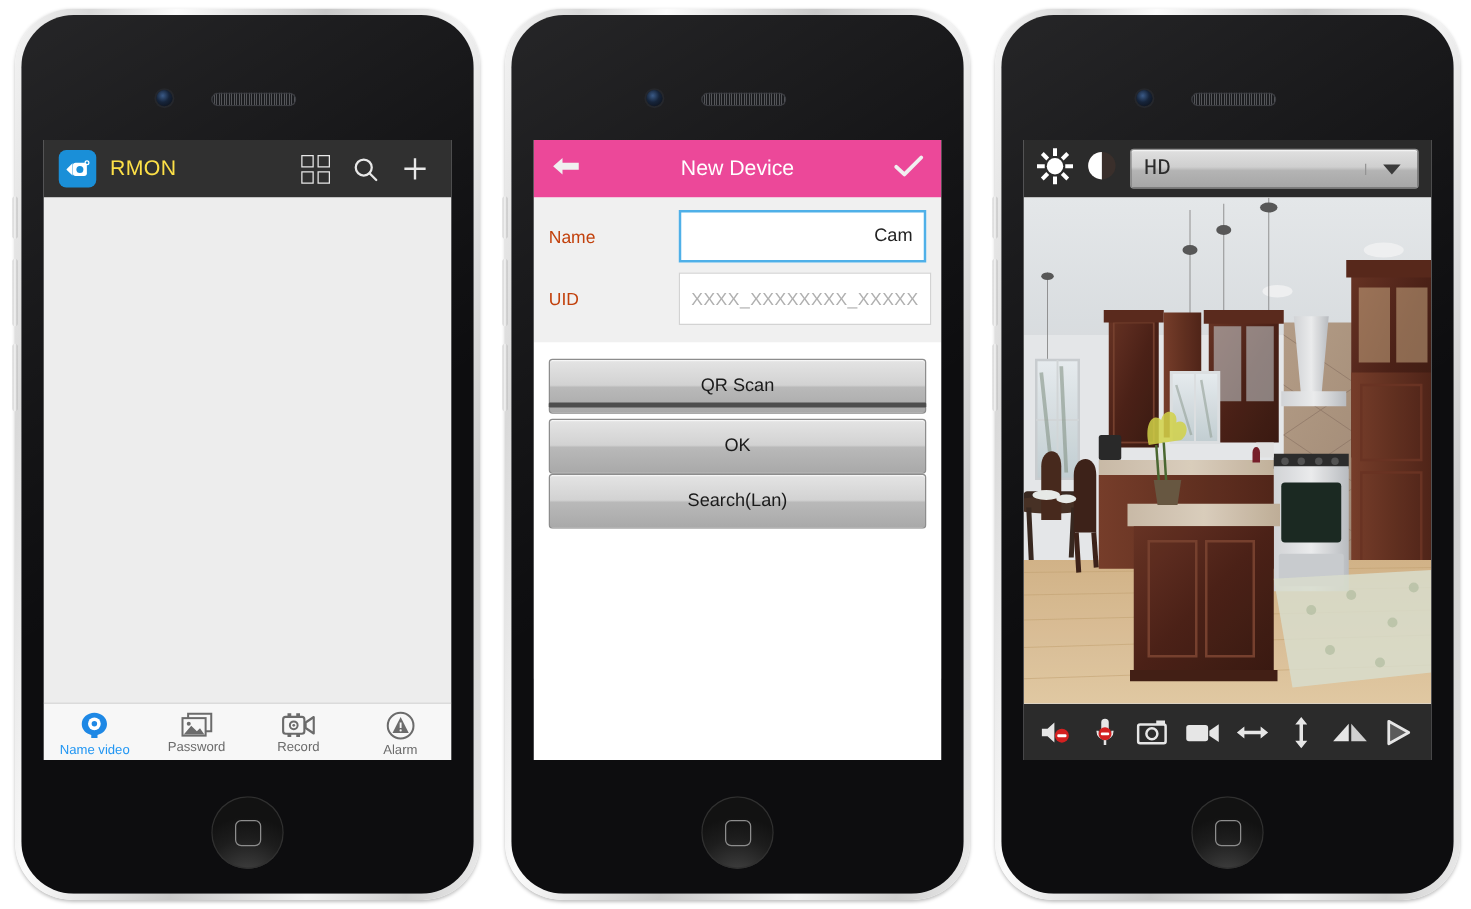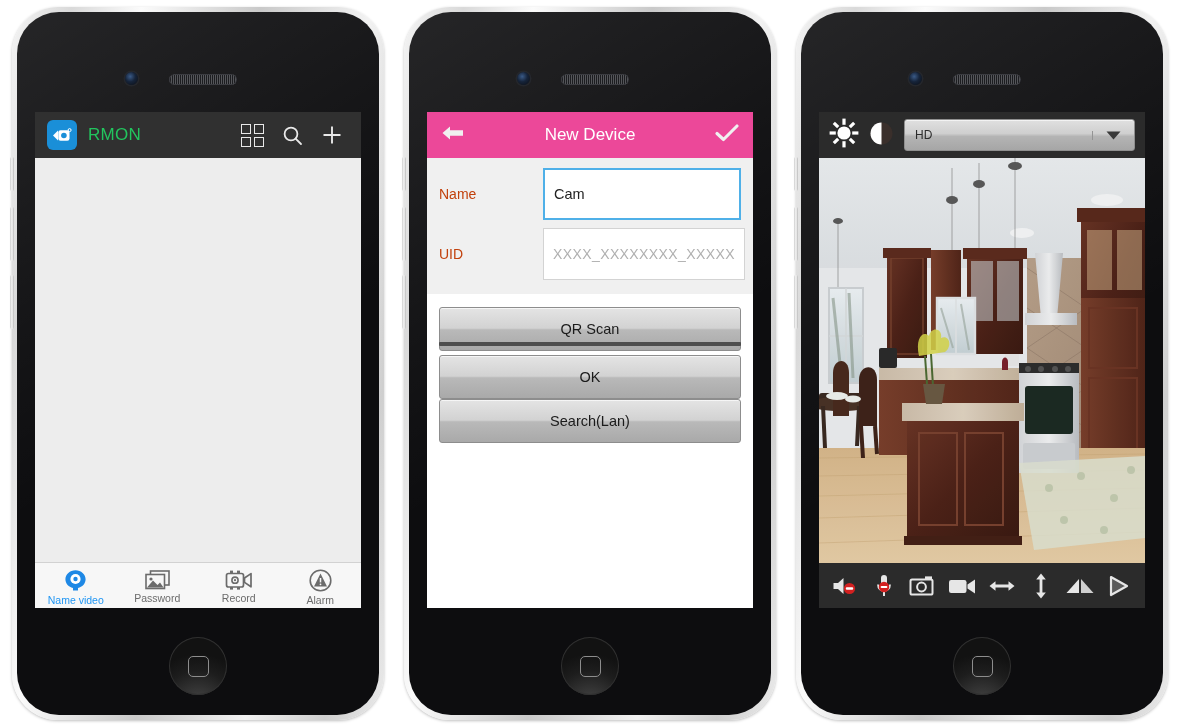--- a/index.html
+++ b/index.html
@@ -87,21 +87,21 @@
   .topbar {
     height: 46px; background: #303030;
     display: flex; align-items: center; padding: 0 12px;
   }
   .applogo {
     width: 30px; height: 30px; border-radius: 6px;
     background: #1a8fd8;
     display: flex; align-items: center; justify-content: center;
     flex: 0 0 auto;
   }
-  .app-title { color: #22c55e; font-size: 17px; margin-left: 11px; letter-spacing: .3px; }
+  .app-title { color: #fde047; font-size: 17px; margin-left: 11px; letter-spacing: .3px; }
   .tb-spacer { flex: 1; }
   .tb-icon {
     width: 34px; height: 34px; margin-left: 6px;
     display: flex; align-items: center; justify-content: center;
   }
   .grid-ico { display: grid; grid-template-columns: 10px 10px; grid-template-rows: 10px 10px; gap: 3px; }
   .grid-ico i { border: 1.7px solid #e8e8e8; display: block; }
 
   .devlist { height: 404px; background: #ededed; }
 
@@ -119,24 +119,24 @@
     height: 46px; background: #ec4899;
     display: flex; align-items: center; justify-content: space-between;
     padding: 0 14px;
   }
   .nd-title { color: #fff; font-size: 17px; }
   .form-area { background: #f0f0f0; padding: 10px 12px 14px 12px; }
   .frow { display: flex; align-items: center; margin-bottom: 8px; }
   .frow:last-child { margin-bottom: 0; }
   .flabel { width: 104px; font-size: 14px; color: #c2410c; flex: 0 0 auto; }
   .finput {
-    flex: 1; height: 52px; background: #fff;
+    flex: 1; height: 42px; background: #fff;
     border: 1px solid #d3d3d3;
     display: flex; align-items: center; padding: 4px 9px;
-    font-size: 14.5px; color: #222;
+    font-size: 14.5px; color: #222; justify-content: flex-end;
   }
   .finput.focused { border: 2px solid #4fb0e8; }
   .finput .ph { color: #b0b0b0; letter-spacing: .4px; font-size: 14px; }
   .dots { letter-spacing: 3px; font-size: 17px; color: #333; }
 
   .btn-area { background: #ffffff; padding: 13px 12px 0 12px; }
   .gbtn {
     height: 44px; width: 100%;
     background: linear-gradient(180deg,#e4e4e4 0%,#d2d2d2 48%,#b9b9b9 52%,#a9a9a9 100%);
     border: 1px solid #8d8d8d;
@@ -153,21 +153,21 @@
     height: 46px; background: #2b2b2b;
     display: flex; align-items: center; padding: 0 10px; gap: 10px;
   }
   .qsel {
     flex: 1; height: 32px;
     background: linear-gradient(180deg,#e0e0e0 0%,#cfcfcf 45%,#b4b4b4 55%,#a6a6a6 100%);
     border: 1px solid #8f8f8f; border-radius: 3px;
     display: flex; align-items: center;
     box-shadow: inset 0 1px 0 rgba(255,255,255,.6);
   }
-  .qsel-val { flex: 1; padding-left: 10px; font-size: 12px; color: #2c2c2c; }
+  .qsel-val { flex: 1; padding-left: 10px; font-size: 18px; color: #2c2c2c; font-family: Liberation Mono, monospace; }
   .qsel-arrow { width: 42px; border-left: 1px solid #949494; display: flex; align-items: center; justify-content: center; }
 
   .video { height: 405px; position: relative; overflow: hidden; background: #cfcfcf; }
   .ctrlbar {
     height: 45px; background: #2b2b2b;
     display: flex; align-items: center; justify-content: space-around;
     padding: 0 6px;
   }
   .ctrl { width: 32px; height: 32px; display: flex; align-items: center; justify-content: center; position: relative; }
 </style>

